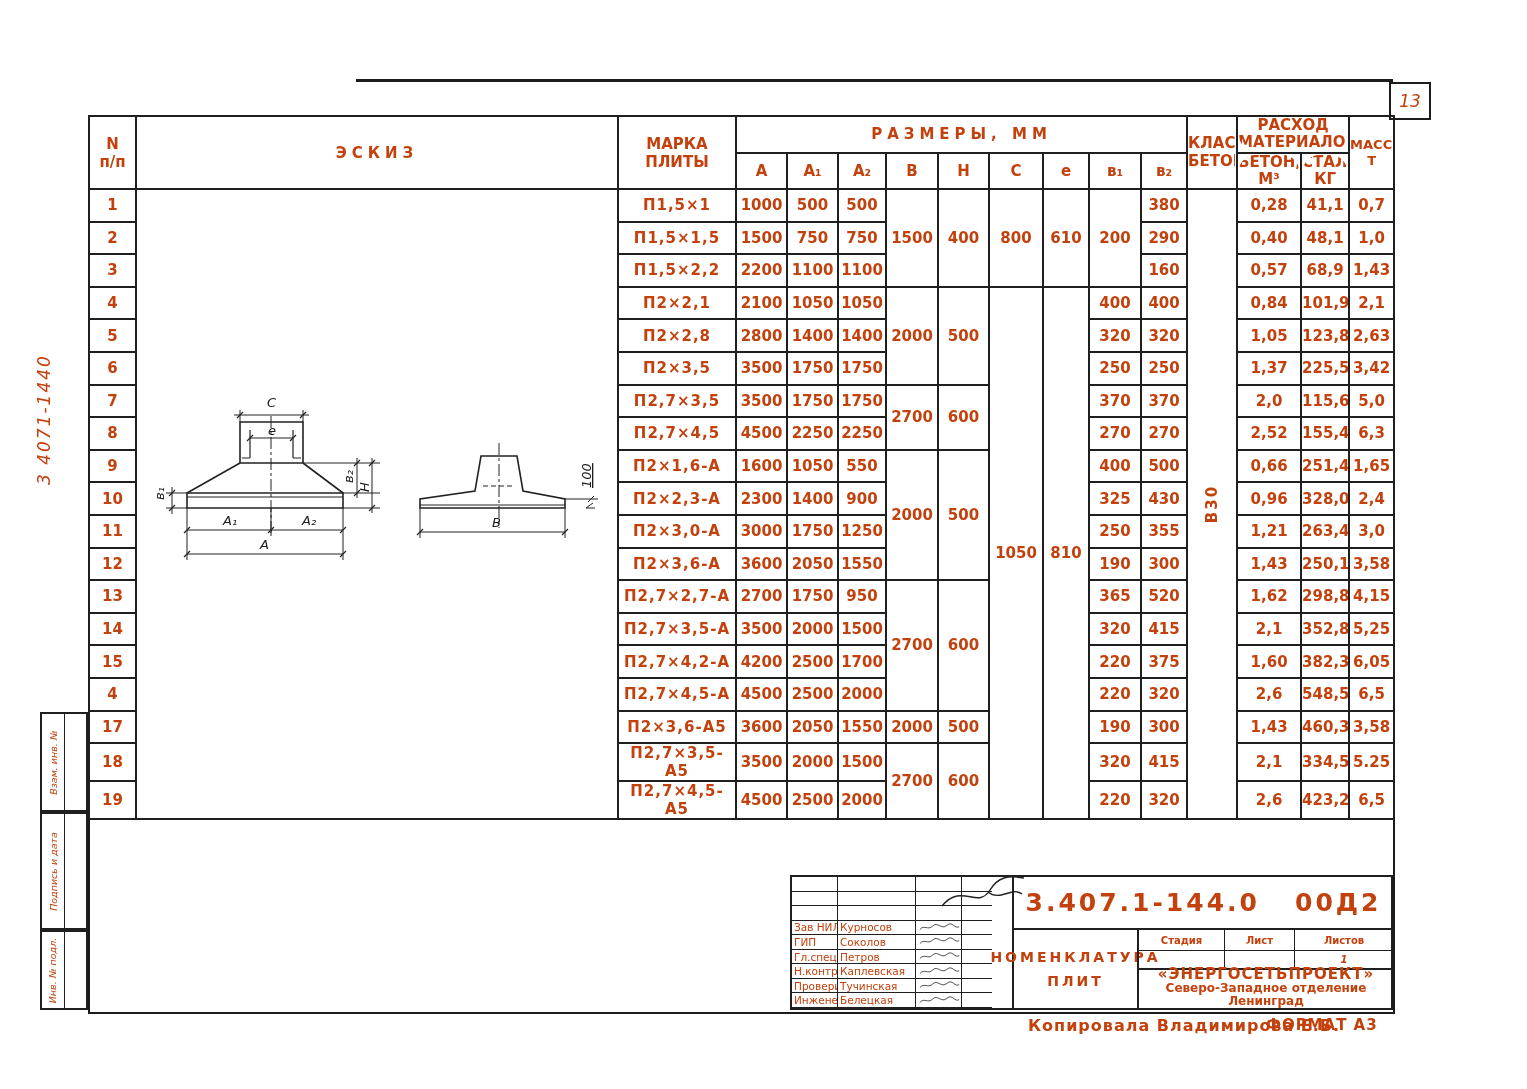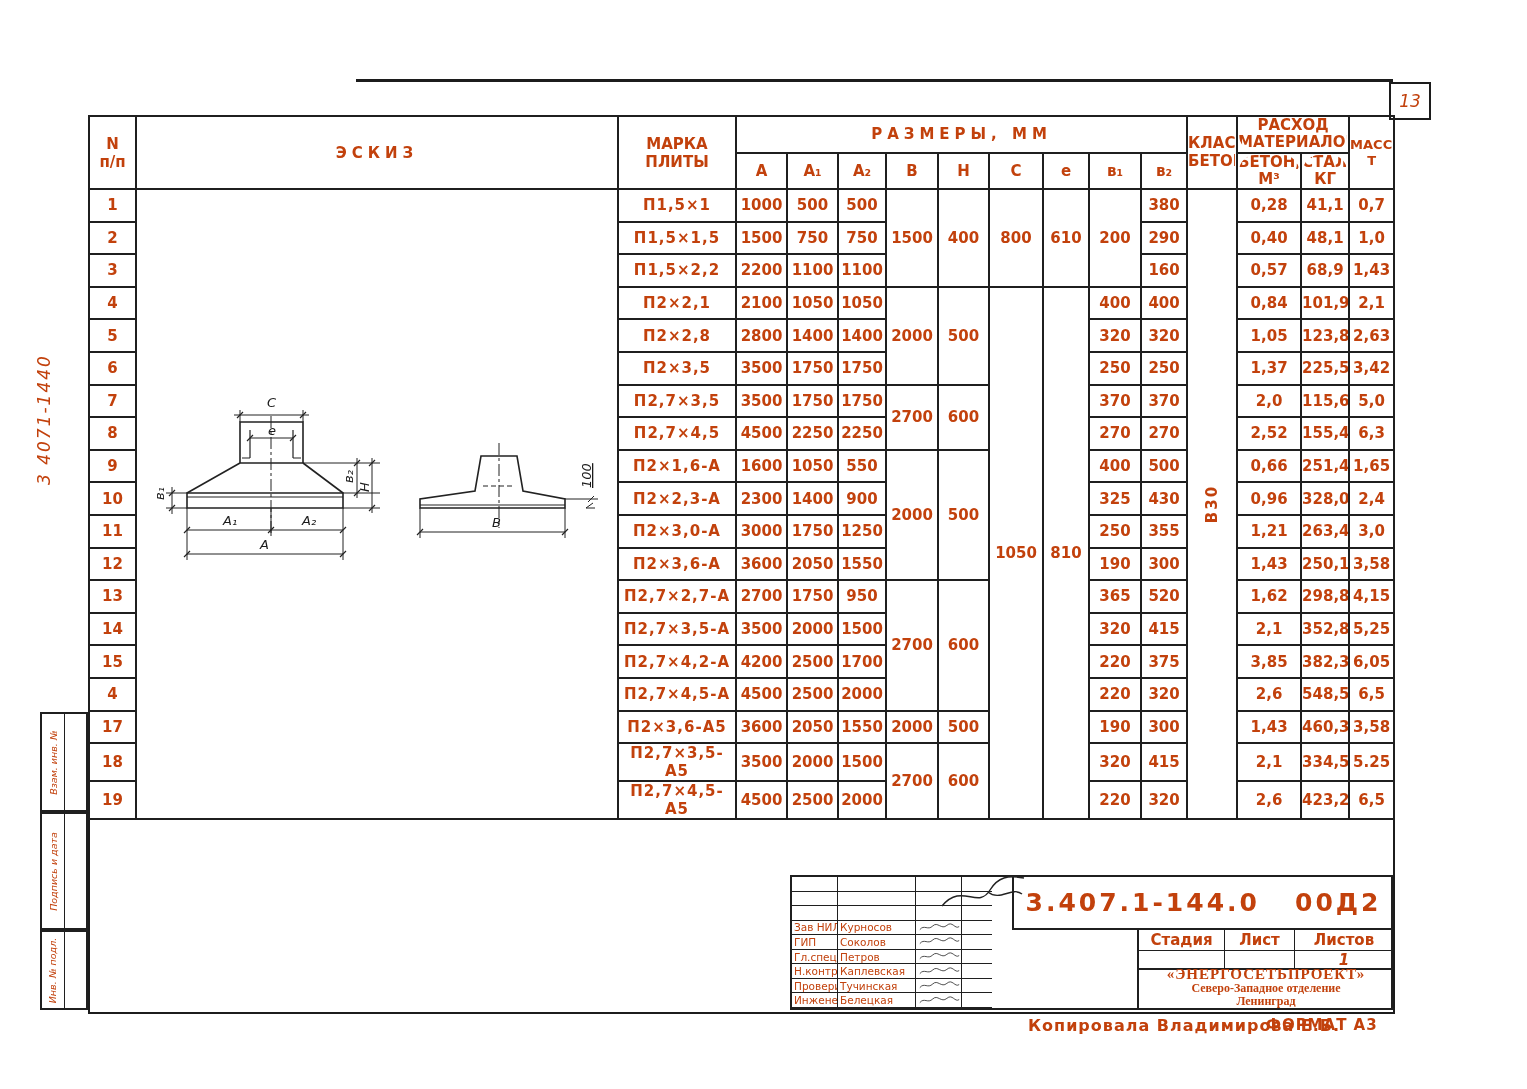--- a/index.html
+++ b/index.html
@@ -44,25 +44,25 @@
         font-size:10.5px;display:flex;align-items:center;padding-left:2px;overflow:hidden;white-space:nowrap;}
   .tb-people .c1{width:46px;} .tb-people .c2{width:78px;} .tb-people .c3{width:46px;} .tb-people .c4{width:30px;border-right:none!important;}
   .tb-doc{position:absolute;left:220px;top:0;width:381px;height:53px;border-left:2px solid #1f1f1f;border-bottom:2px solid #1f1f1f;
           display:flex;align-items:center;justify-content:center;font-size:25px;font-weight:bold;letter-spacing:3px;white-space:pre;}
   .tb-title{position:absolute;left:220px;top:53px;width:125px;height:78px;border-left:2px solid #1f1f1f;
           display:flex;flex-direction:column;align-items:center;justify-content:center;gap:8px;
           font-size:14px;font-weight:bold;letter-spacing:3px;}
   .tb-right{position:absolute;left:345px;top:53px;width:256px;height:78px;border-left:2px solid #1f1f1f;}
   .tb-slh{display:flex;height:21px;border-bottom:1.5px solid #1f1f1f;}
   .tb-slh>div, .tb-slv>div{border-right:1.5px solid #1f1f1f;display:flex;align-items:center;justify-content:center;
-        font-size:15px;font-weight:bold;}
+        font-size:10px;font-weight:bold;}
   .tb-slh>div:last-child, .tb-slv>div:last-child{border-right:none;}
   .tb-slv{display:flex;height:19px;border-bottom:2px solid #1f1f1f;}
   .w1{width:86px;} .w2{width:70px;} .w3{width:98px;}
-  .tb-org{height:34px;display:flex;flex-direction:column;align-items:center;justify-content:center;line-height:1.05;font-family:Liberation Serif, serif;}
+  .tb-org{height:34px;display:flex;flex-direction:column;align-items:center;justify-content:center;line-height:1.05;}
   .tb-org .o1{font-size:15px;font-weight:bold;letter-spacing:1px;}
   .tb-org .o2,.tb-org .o3{font-size:12px;font-weight:bold;}
   .hand1{font-style:italic;}
   
   .copy-note{position:absolute;top:1016px;left:1028px;font-size:16px;font-weight:bold;letter-spacing:1px;}
   .format-note{position:absolute;top:1016px;left:1266px;font-size:15px;font-weight:bold;letter-spacing:1px;}
   .flourish{position:absolute;left:938px;top:872px;}
 </style>
 </head>
 <body>
@@ -342,21 +342,21 @@
           <td>5,25</td>
         </tr>
         <tr>
           <td class="num">15</td>
           <td class="mark">П2,7×4,2-А</td>
           <td>4200</td>
           <td>2500</td>
           <td>1700</td>
           <td>220</td>
           <td>375</td>
-          <td>3,85</td>
+          <td>1,60</td>
           <td>382,3</td>
           <td>6,05</td>
         </tr>
         <tr>
           <td class="num">4</td>
           <td class="mark">П2,7×4,5-А</td>
           <td>4500</td>
           <td>2500</td>
           <td>2000</td>
           <td>220</td>
@@ -532,20 +532,24 @@
           <div class="c2">Белецкая</div>
           <div class="c3">
             <svg width="68" height="13" viewBox="0 0 70 13">
               <path d="M3,10 C10,1 16,12 24,4 S38,11 47,3 S60,10 67,5" fill="none" stroke="#222" stroke-width="1.3"></path>
             </svg>
           </div>
           <div class="c4"></div>
         </div>
       </div>
     <div class="tb-doc">3.407.1-144.0   00Д2</div>
+    <div class="tb-title">
+      <div>НОМЕНКЛАТУРА</div>
+      <div>ПЛИТ</div>
+    </div>
     <div class="tb-right">
       <div class="tb-slh">
         <div class="w1">Стадия</div>
         <div class="w2">Лист</div>
         <div class="w3">Листов</div>
       </div>
       <div class="tb-slv">
         <div class="w1"></div>
         <div class="w2"></div>
         <div class="w3 hand1">1</div>

